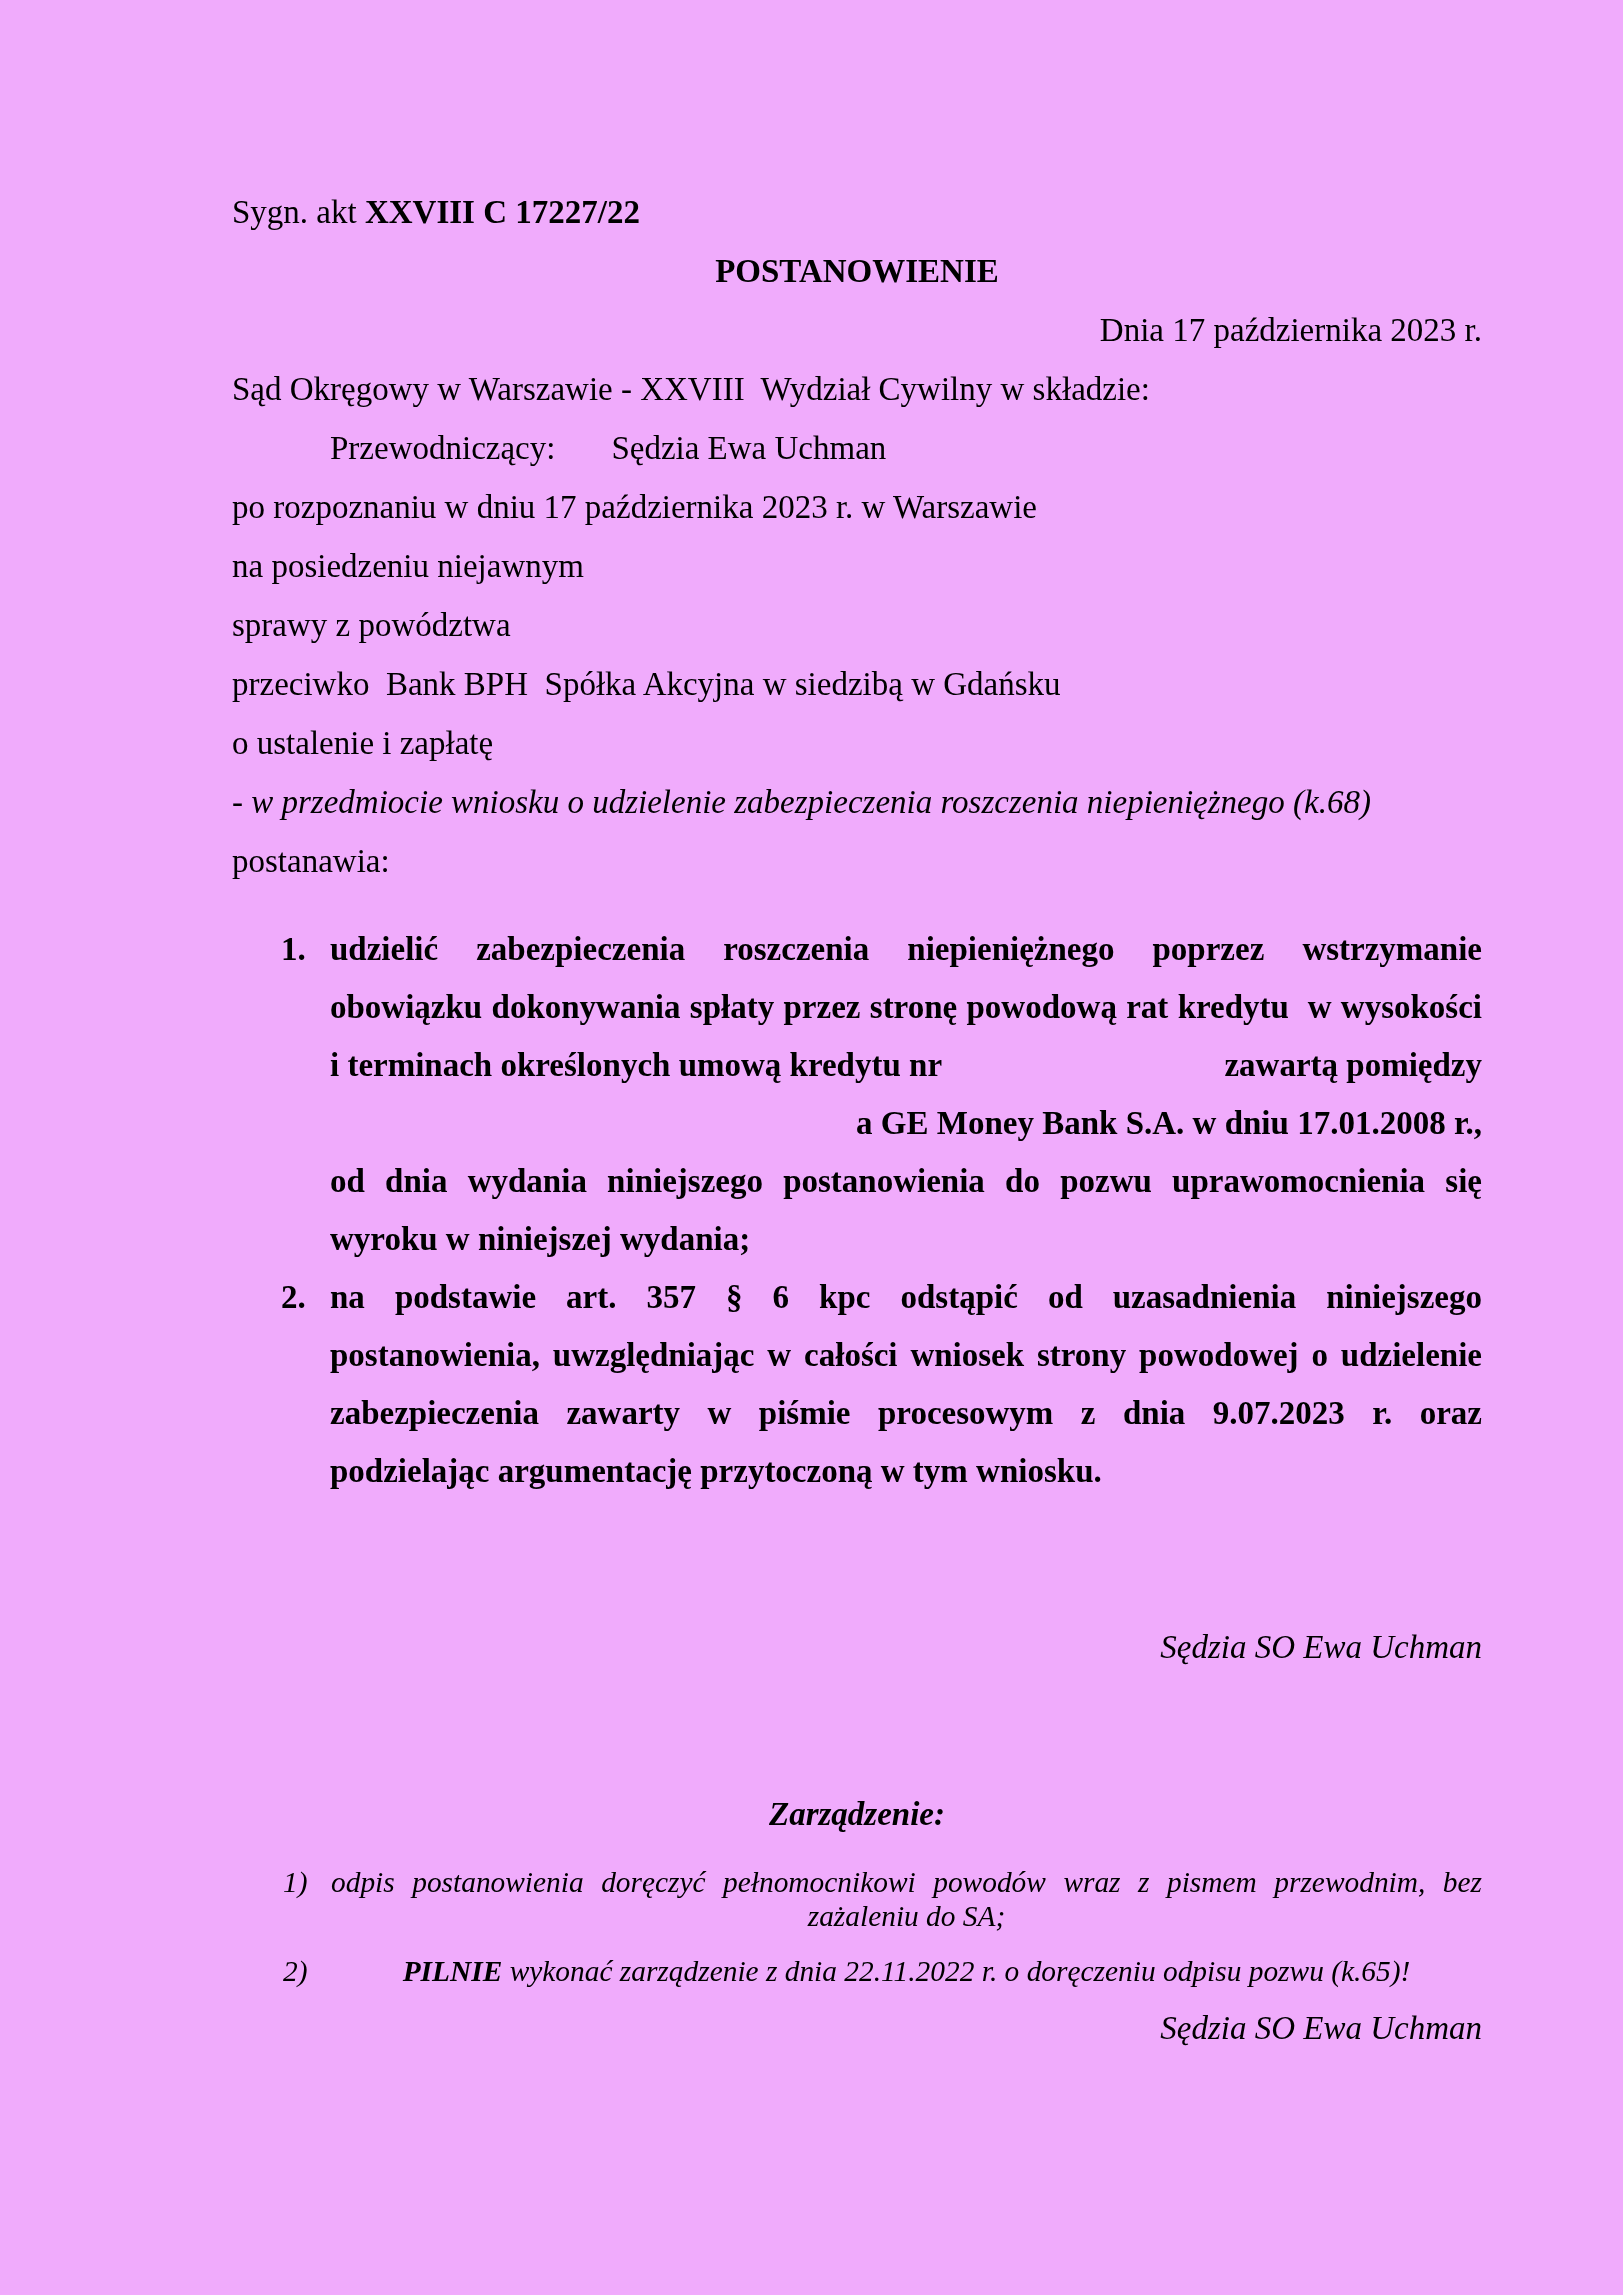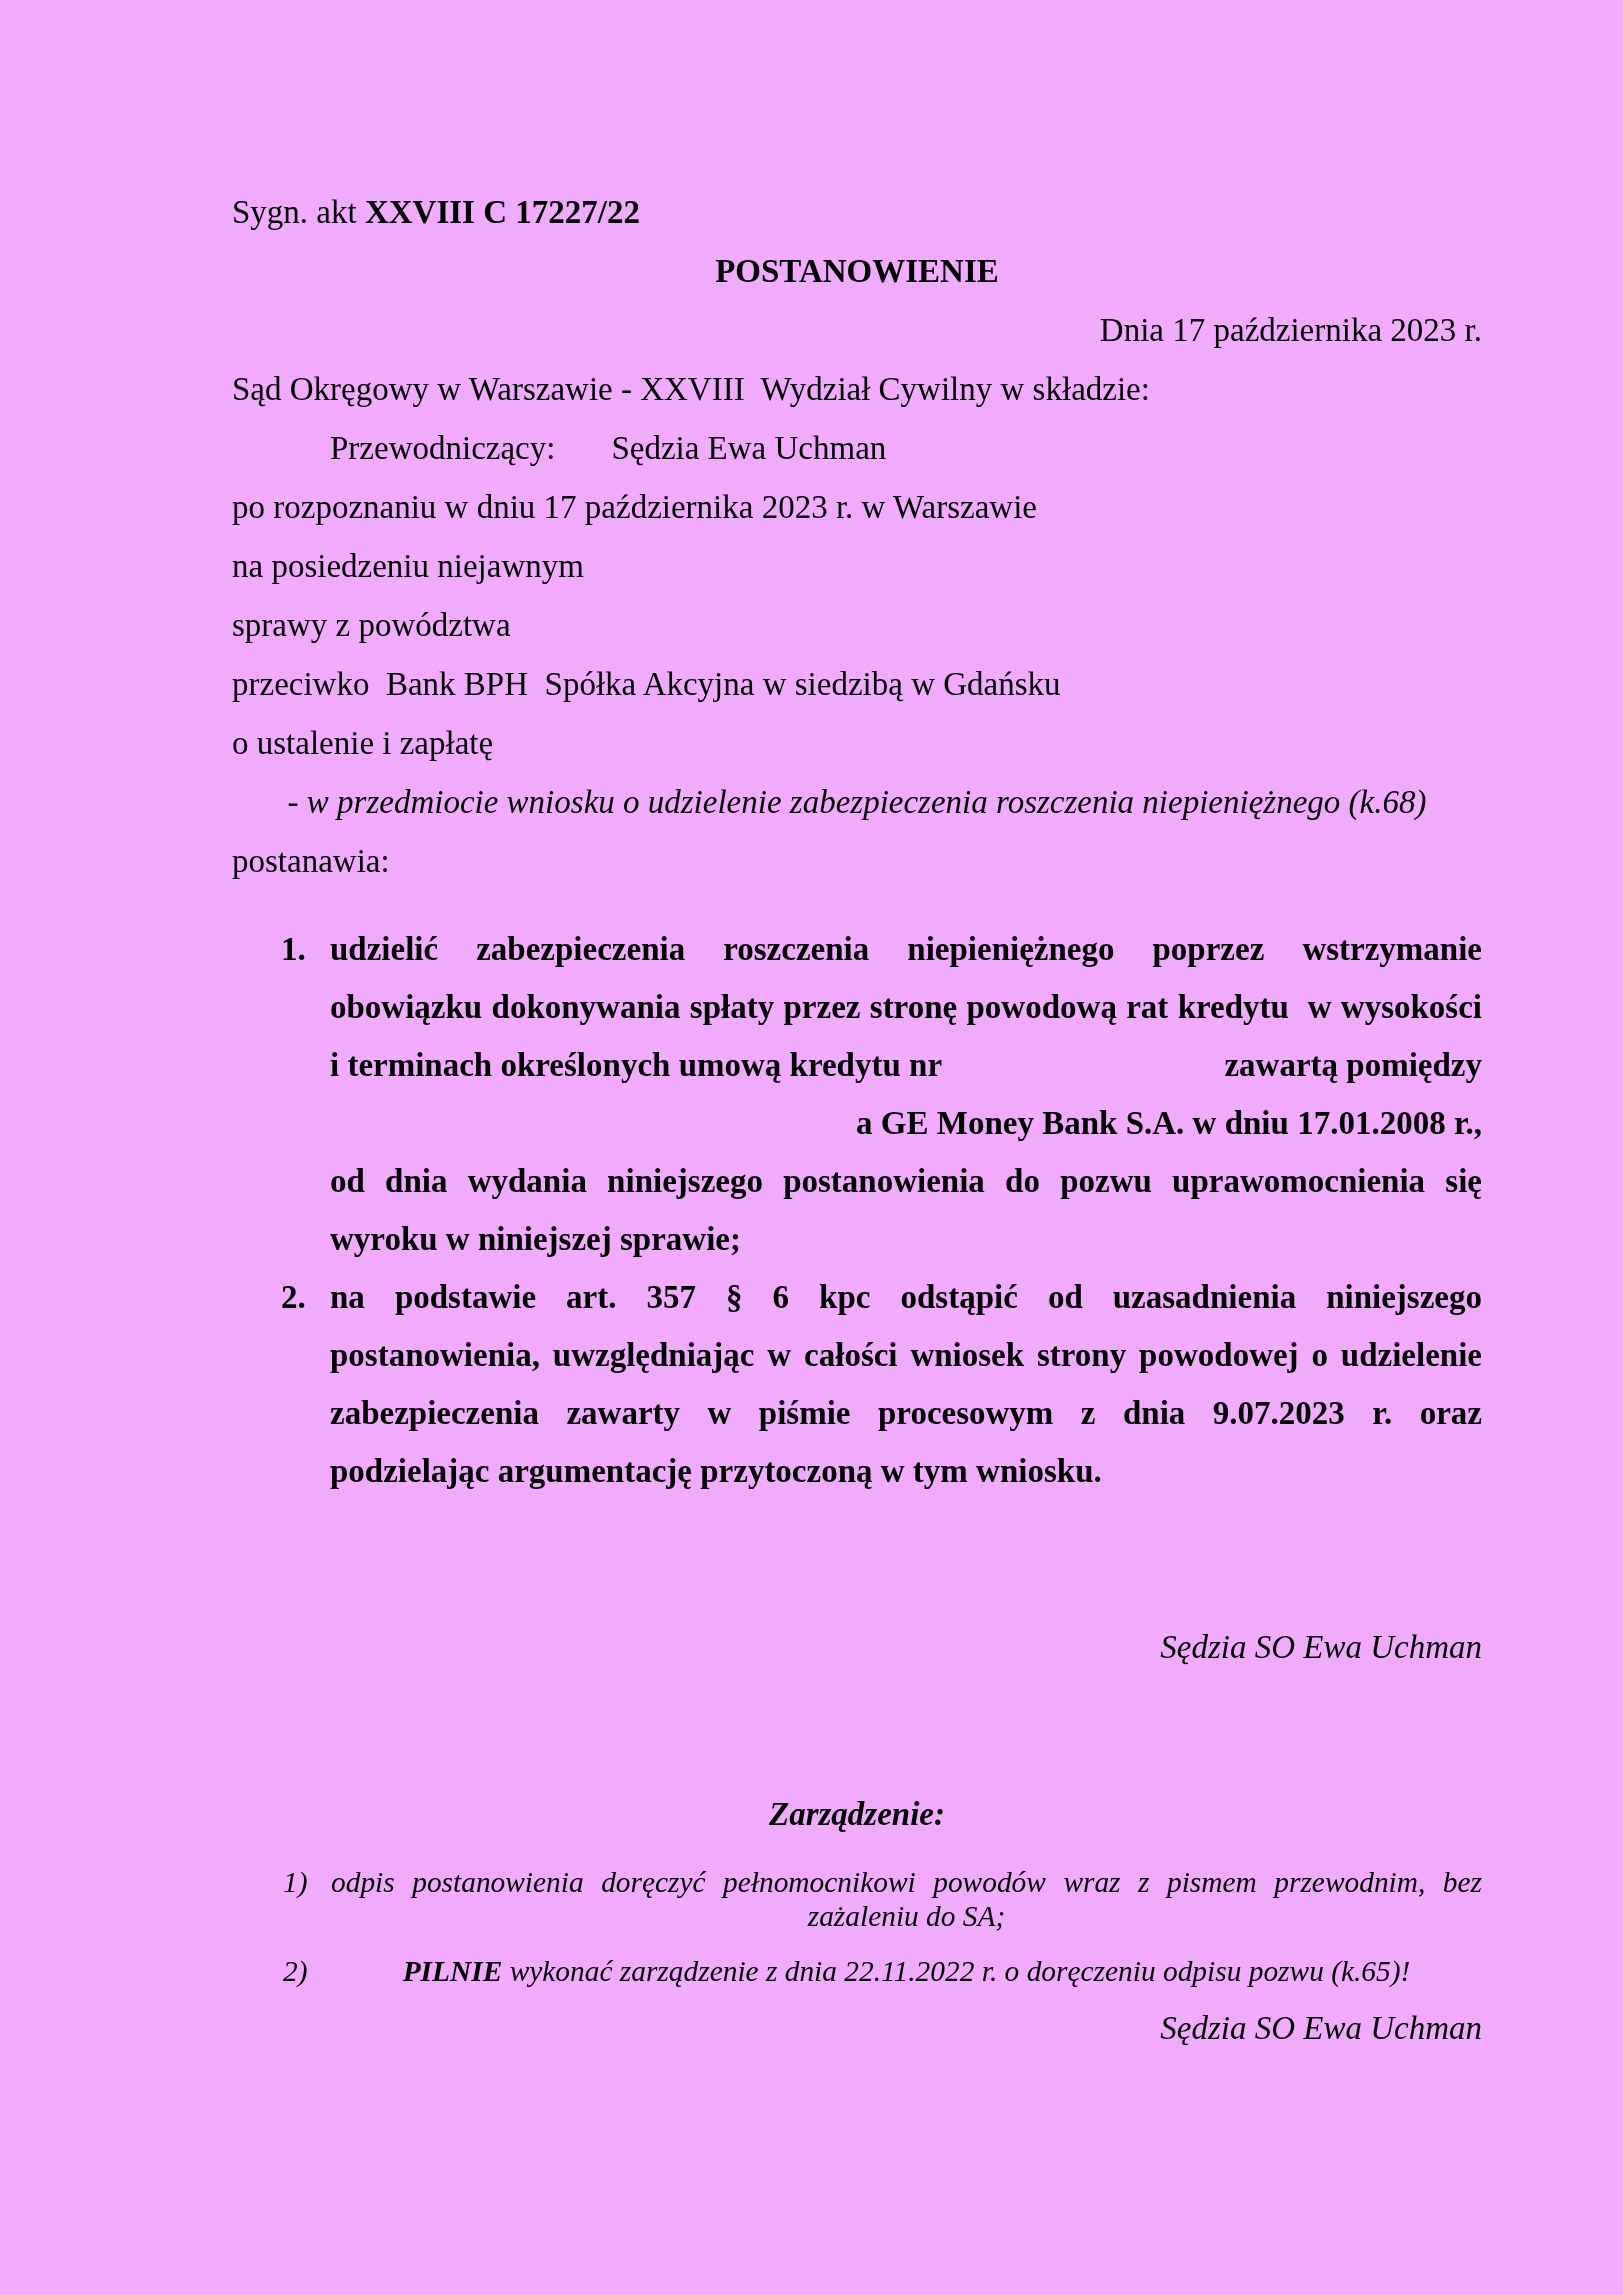--- a/index.html
+++ b/index.html
@@ -20,21 +20,21 @@
     padding: 183px 141px 0 232px;
   }
   
   .ln {
     font-size: 33px;
     height: 59px;
     line-height: 59px;
     white-space: pre-wrap;
   }
   .b { font-weight: bold; }
-  .i { font-style: italic; text-align: center; }
+  .i { font-style: italic; }
   .center { text-align: center; }
   .right { text-align: right; }
   .ind { padding-left: 98px; }
   .tab { display: inline-block; width: 56px; }
 
   
   .olist { margin-top: 29px; }
   .o-item { position: relative; padding-left: 98px; }
   .o-num {
     position: absolute;
@@ -138,21 +138,21 @@
 
     <div class="olist">
 
       <div class="o-item">
         <span class="o-num">1.</span>
         <div class="oln just">udzielić zabezpieczenia roszczenia niepieniężnego poprzez wstrzymanie</div>
         <div class="oln just">obowiązku dokonywania spłaty przez stronę powodową rat kredytu  w wysokości</div>
         <div class="oln flexline"><span>i terminach określonych umową kredytu nr</span><span class="sp"></span><span>zawartą pomiędzy</span></div>
         <div class="oln right">a GE Money Bank S.A. w dniu 17.01.2008 r.,</div>
         <div class="oln just">od dnia wydania niniejszego postanowienia do pozwu uprawomocnienia się</div>
-        <div class="oln">wyroku w niniejszej sprawie;</div>
+        <div class="oln">wyroku w niniejszej wydania;</div>
       </div>
 
       <div class="o-item">
         <span class="o-num">2.</span>
         <div class="oln just">na podstawie art. 357 § 6 kpc odstąpić od uzasadnienia niniejszego</div>
         <div class="oln just">postanowienia, uwzględniając w całości wniosek strony powodowej o udzielenie</div>
         <div class="oln just">zabezpieczenia zawarty w piśmie procesowym z dnia 9.07.2023 r. oraz</div>
         <div class="oln">podzielając argumentację przytoczoną w tym wniosku.</div>
       </div>
 

